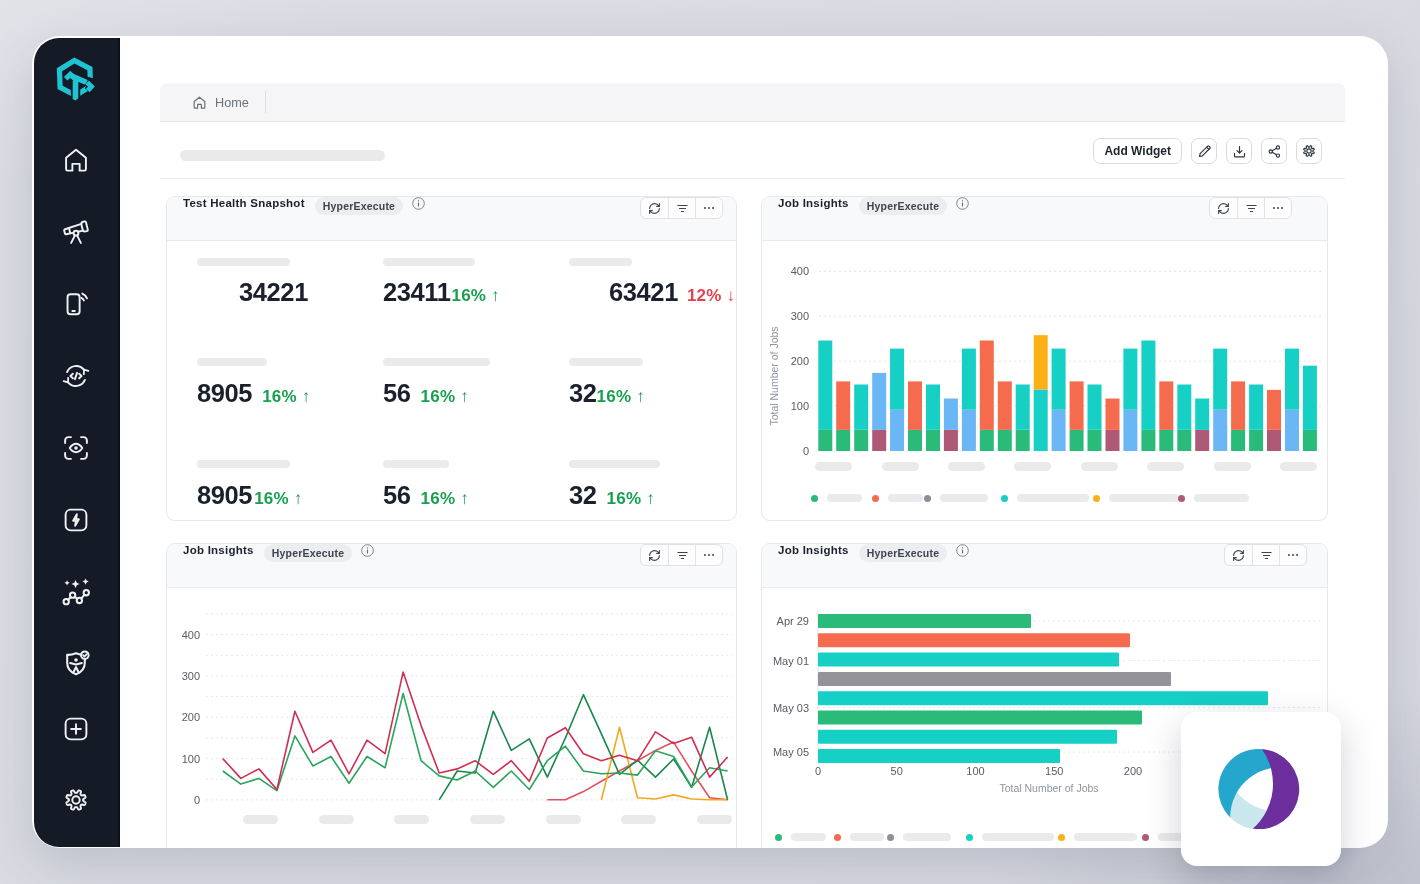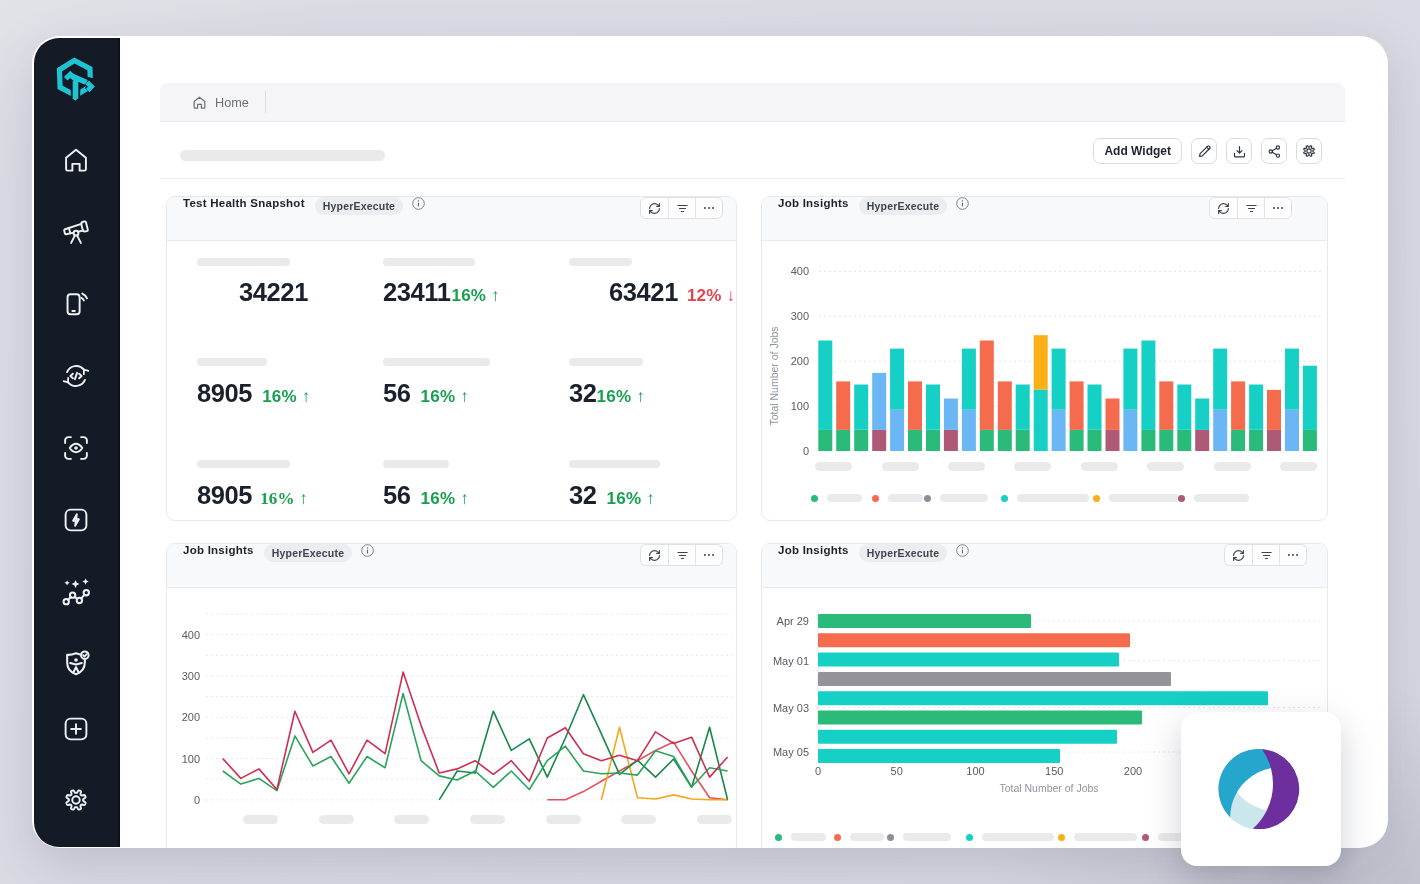--- a/index.html
+++ b/index.html
@@ -258,21 +258,21 @@
       <div class="stat-num" style="left:402px; top:83px;margin-left:40px;">63421<span class="pct r" style="margin-left:9px;">12% <span style="font-weight:normal">↓</span></span></div>
       <div class="skel" style="left:30px; top:161px; width:70px; height:8px;"></div>
       <div class="skel" style="left:216px; top:161px; width:107px; height:8px;"></div>
       <div class="skel" style="left:402px; top:161px; width:74px; height:8px;"></div>
       <div class="stat-num" style="left:30px; top:184px;">8905<span class="pct g" style="margin-left:10px;">16% <span style="font-weight:normal">↑</span></span></div>
       <div class="stat-num" style="left:216px; top:184px;">56<span class="pct g" style="margin-left:10px;">16% <span style="font-weight:normal">↑</span></span></div>
       <div class="stat-num" style="left:402px; top:184px;">32<span class="pct g" style="">16% <span style="font-weight:normal">↑</span></span></div>
       <div class="skel" style="left:30px; top:263px; width:93px; height:8px;"></div>
       <div class="skel" style="left:216px; top:263px; width:66px; height:8px;"></div>
       <div class="skel" style="left:402px; top:263px; width:91px; height:8px;"></div>
-      <div class="stat-num" style="left:30px; top:286px;">8905<span class="pct g" style="margin-left:8px;font-family:Liberation Serif, serif;">16% <span style="font-weight:normal">↑</span></span></div>
+      <div class="stat-num" style="left:30px; top:286px;">8905<span class="pct g" style="margin-left:2px;">16% <span style="font-weight:normal">↑</span></span></div>
       <div class="stat-num" style="left:216px; top:286px;">56<span class="pct g" style="margin-left:10px;">16% <span style="font-weight:normal">↑</span></span></div>
       <div class="stat-num" style="left:402px; top:286px;">32<span class="pct g" style="margin-left:10px;">16% <span style="font-weight:normal">↑</span></span></div>
     </div>
     <div class="card" id="card2" style="left:729px; top:160px; width:567px; height:325px;">
       <div class="chead">
           <span class="ctitle">Job Insights</span>
           <span class="cbadge">HyperExecute</span>
           <span class="cinfo">
             <svg width="13" height="13" viewBox="0 0 17 17">
               <circle cx="8.5" cy="8.5" r="7.6" fill="none" stroke="#6a7077" stroke-width="1.1"></circle>

